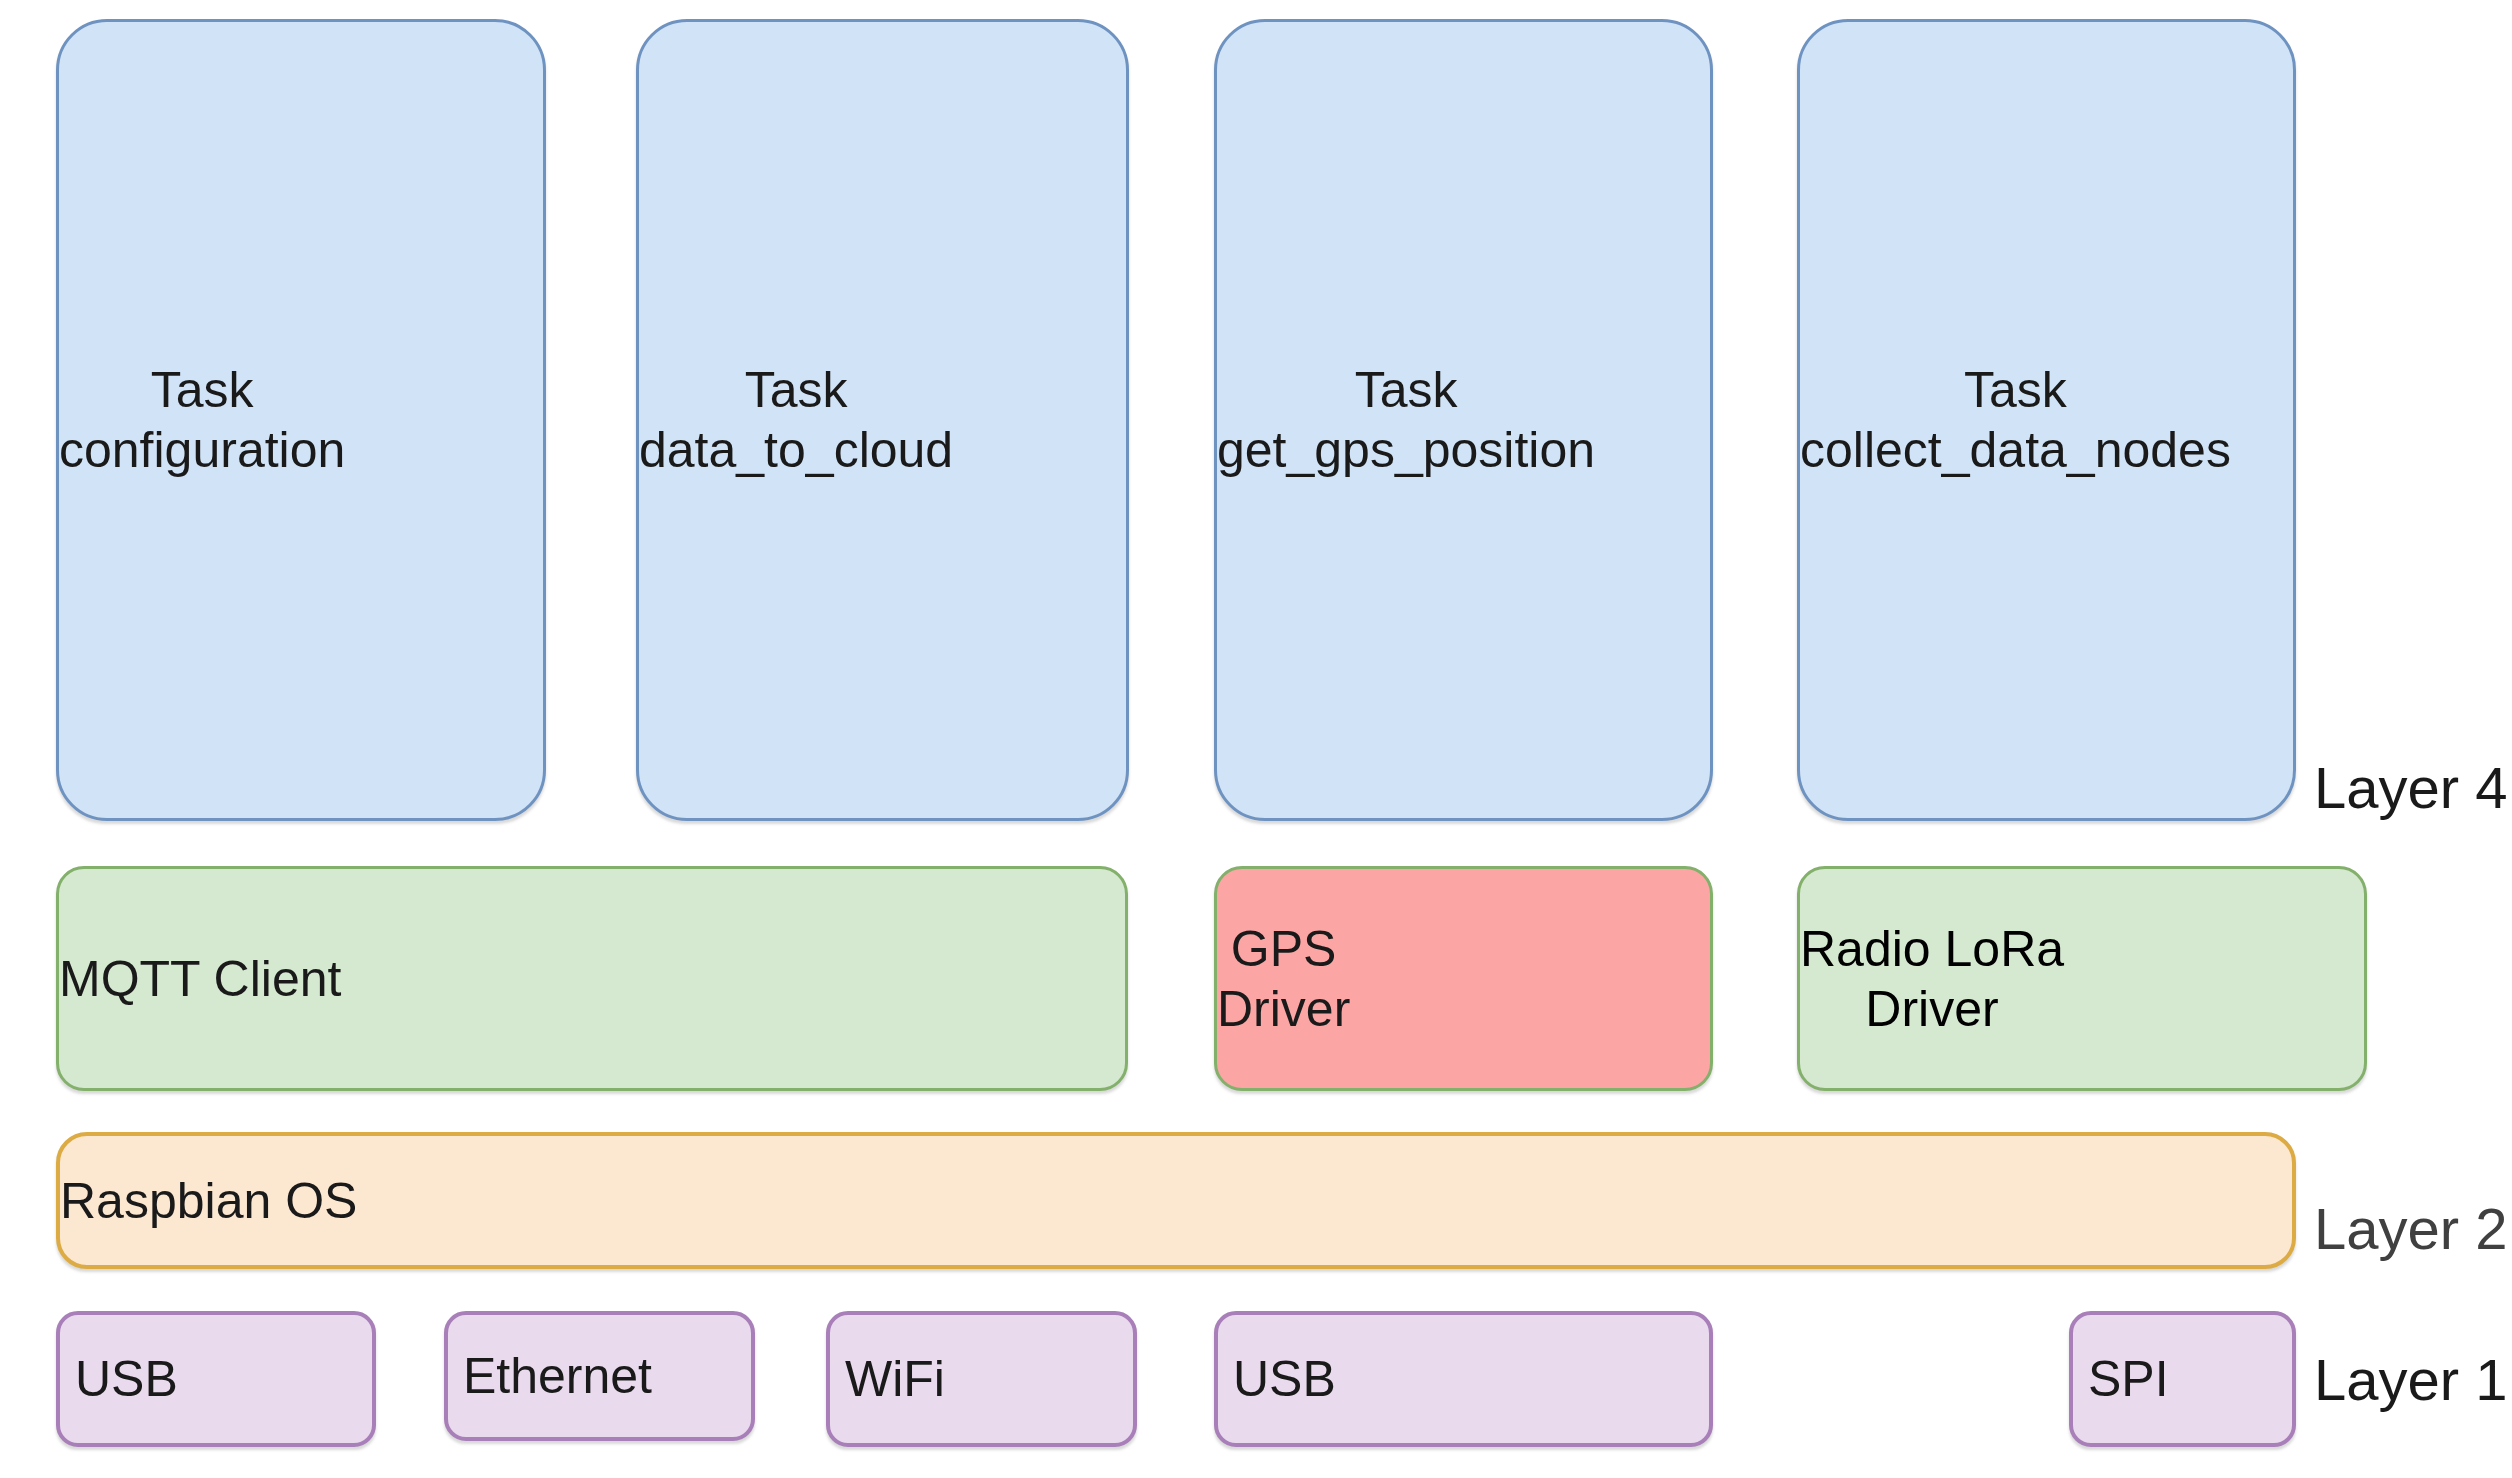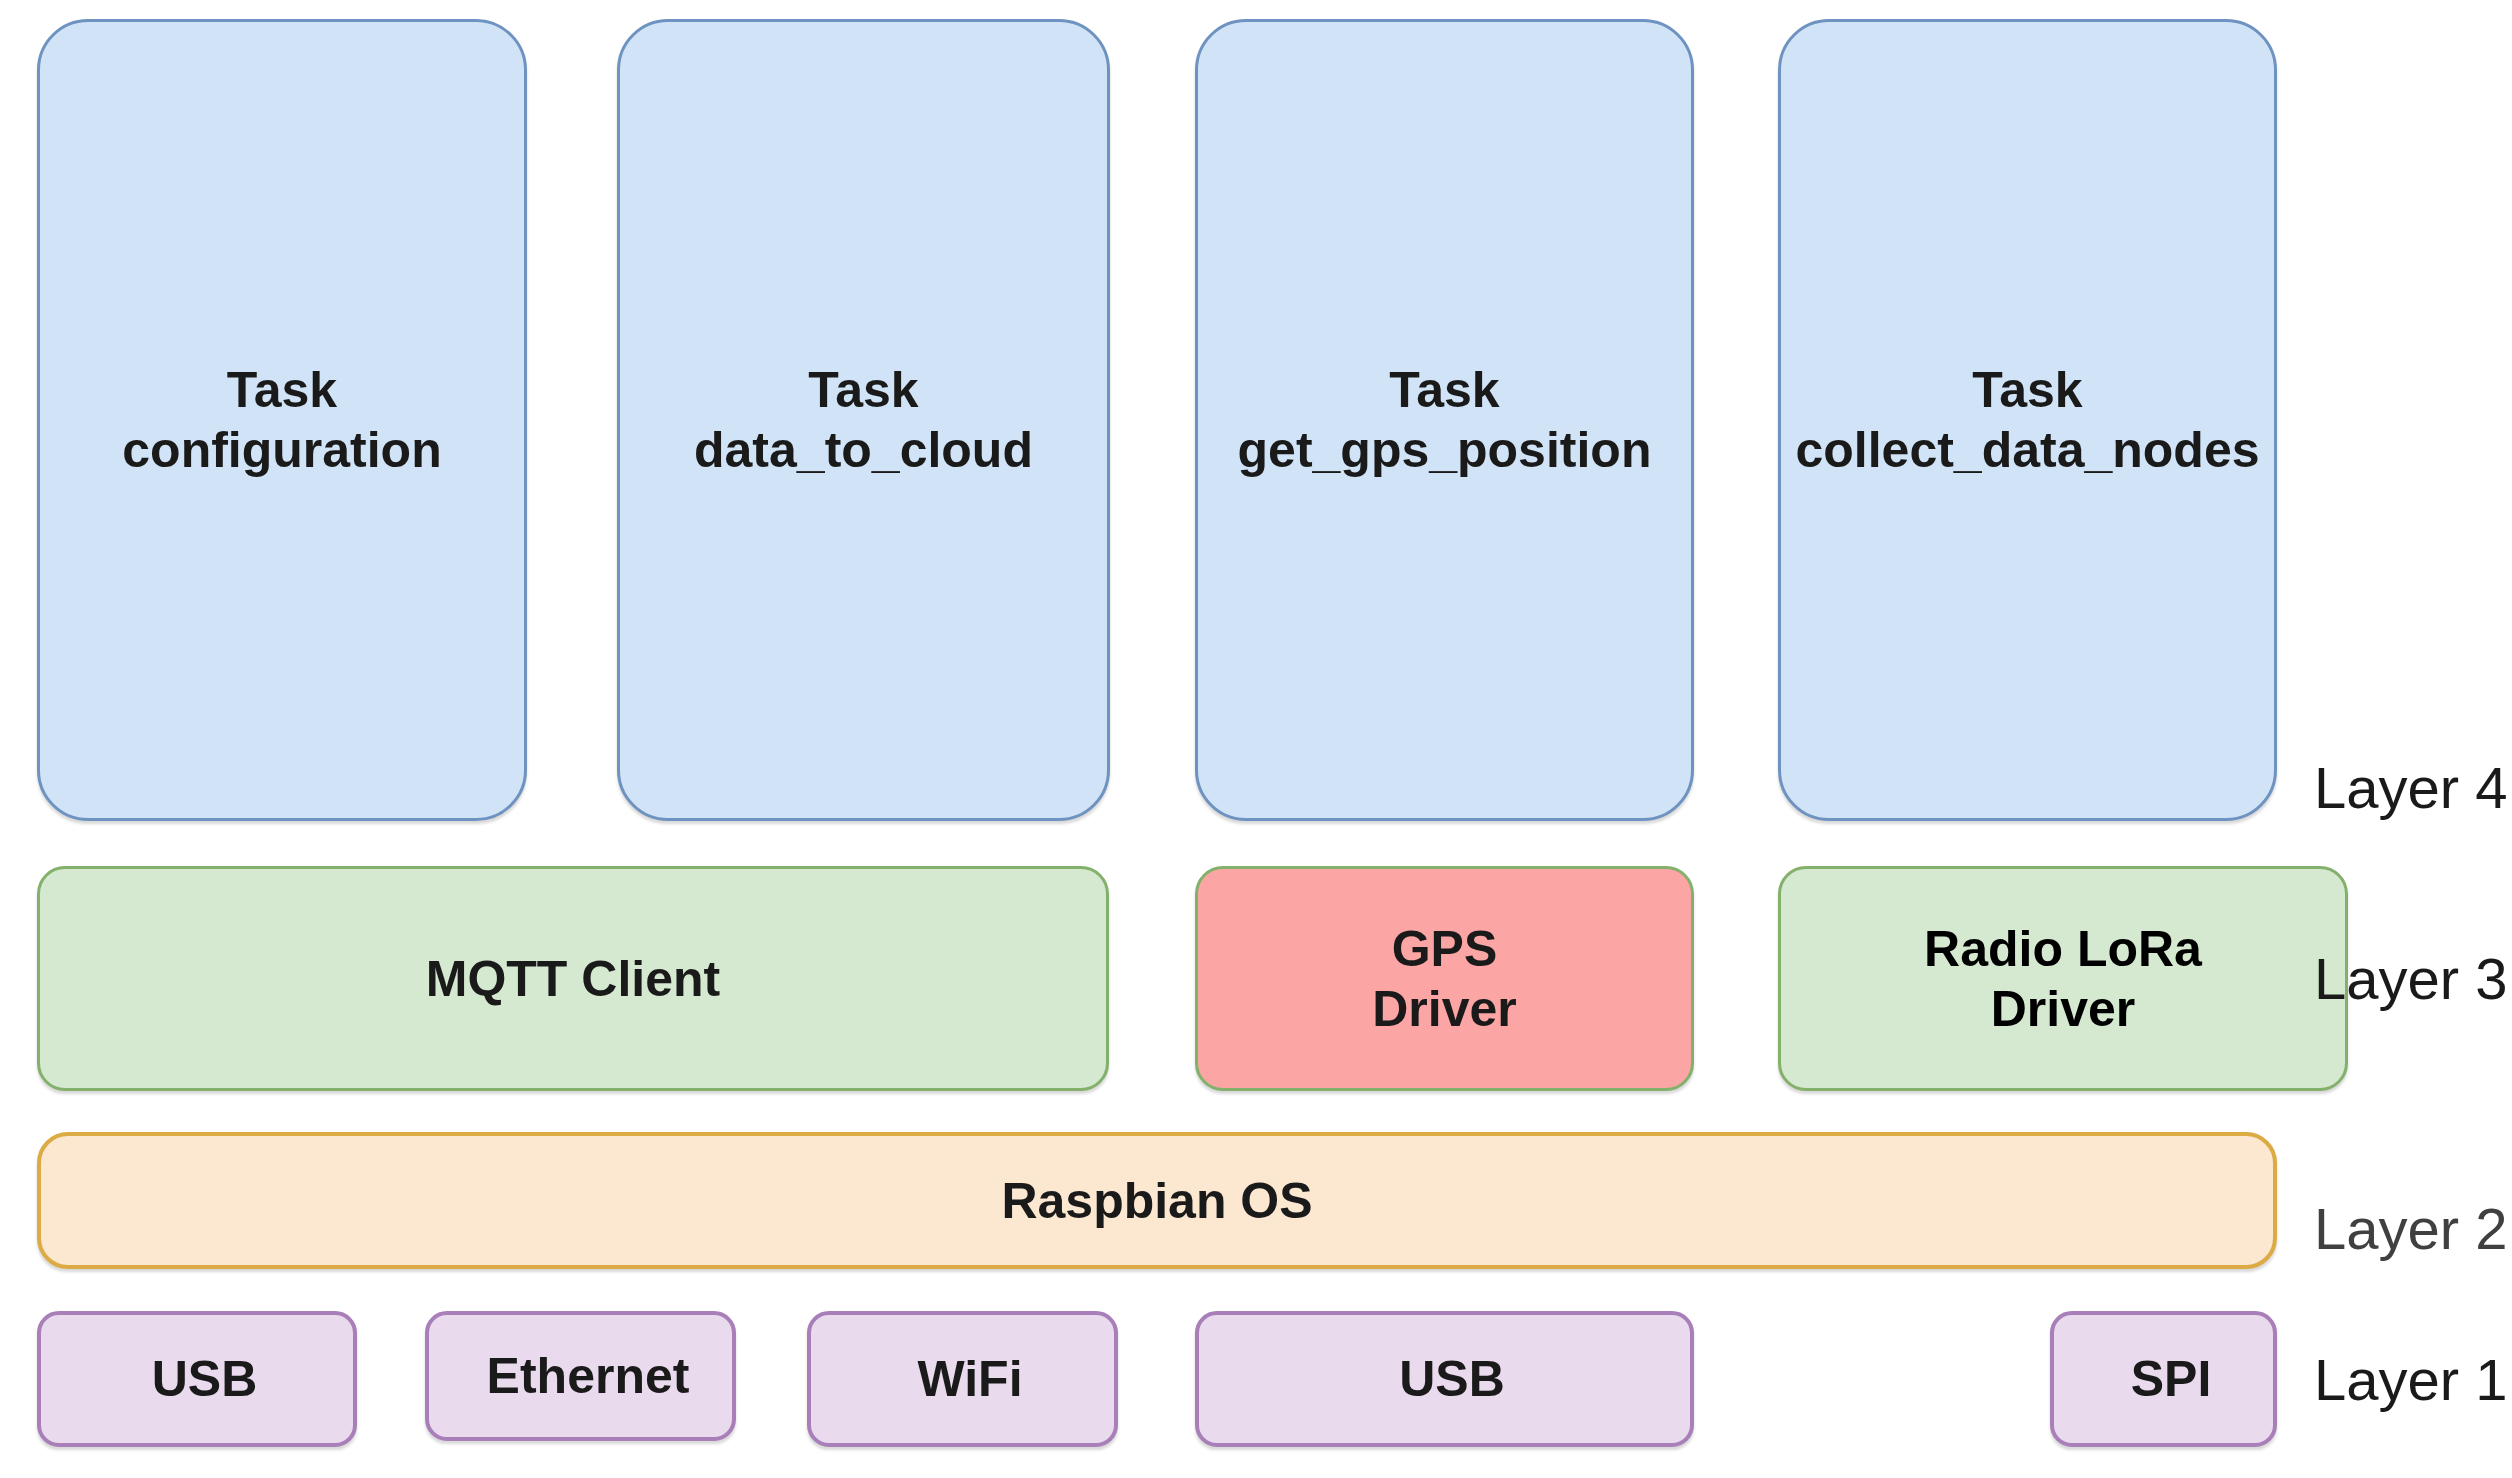--- a/index.html
+++ b/index.html
@@ -11,29 +11,29 @@
     height: 1479px;
     background: #ffffff;
     overflow: hidden;
   }
 
   .box {
     position: absolute;
     box-sizing: border-box;
     display: flex;
     align-items: center;
-    justify-content: center;
     text-align: center;
     white-space: pre;          
-    font-weight: 700;
+    font-weight: 400;
     font-size: 50px;
     line-height: 1.2;
     color: #1a1a1a;
     border: 3.7px solid #888;
     box-shadow: 0 3.7px 2.8px -0.9px rgba(130,130,130,0.30);
+    margin-left: 19px;
   }
 
   .box.tall   { border-radius: 51px; }
   .box.mid    { border-radius: 28px; }
   .box.os     { border-radius: 31px; border-width: 4.6px; }
   .box.hw     { border-radius: 22px; border-width: 4.6px; padding-left: 15px; }
 
   .layer-label {
     position: absolute;
     left: 2314px;
@@ -97,23 +97,20 @@
   <div class="box hw" style="left: 1195px; top: 1311px; width: 499px; height: 136px; background: rgb(233, 218, 238); border-color: rgb(168, 127, 184); color: rgb(26, 26, 26);">
     <span>USB</span>
   </div>
   <div class="box hw" style="left: 2050px; top: 1311px; width: 227px; height: 136px; background: rgb(233, 218, 238); border-color: rgb(168, 127, 184); color: rgb(26, 26, 26);">
     <span>SPI</span>
   </div>
 
   <div class="layer-label" style="top: 18.6px; height: 802px; color: rgb(26, 26, 26); align-items: flex-end;">
     <span>Layer 4</span>
   </div>
-  <div class="layer-label" style="top: 866px; height: 225px; color: rgb(26, 26, 26);">
-    <span>Layer 3</span>
-  </div>
   <div class="layer-label" style="top: 1160px; height: 137px; color: #404040;">
     <span>Layer 2</span>
   </div>
   <div class="layer-label" style="top: 1311px; height: 136px; color: rgb(26, 26, 26);">
     <span>Layer 1</span>
   </div>
 
 </div>
 
 

